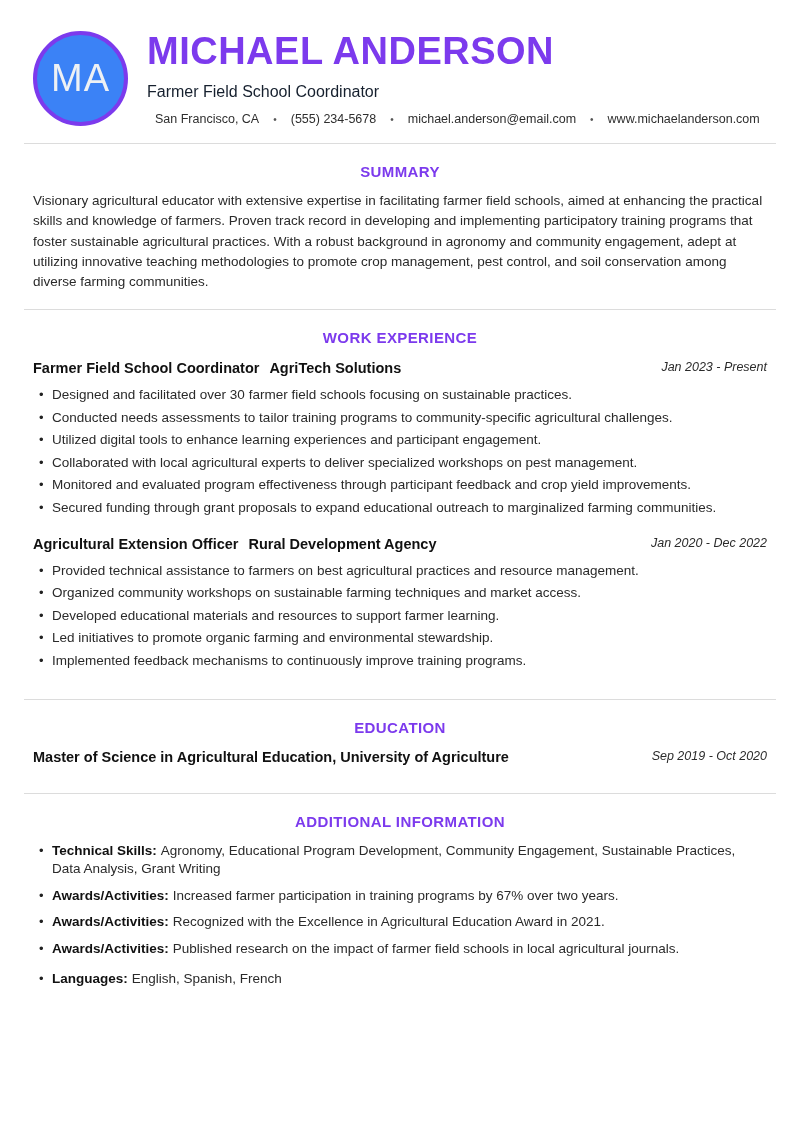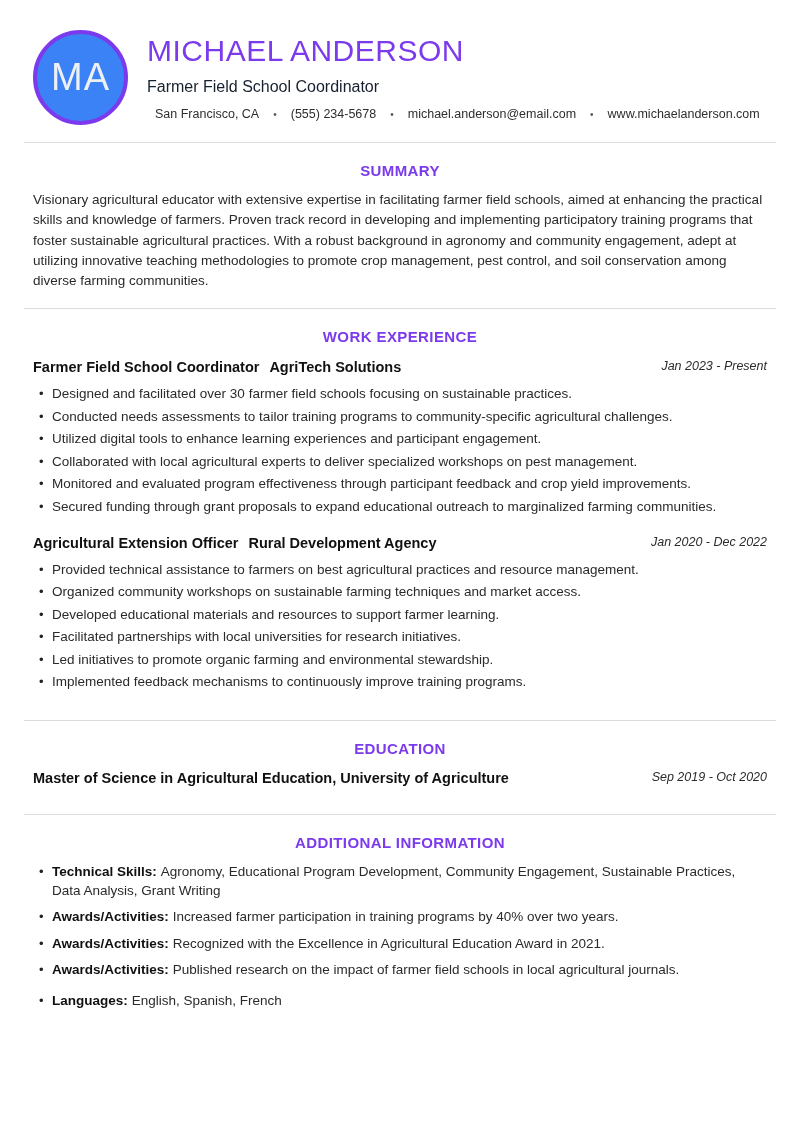--- a/index.html
+++ b/index.html
@@ -36,22 +36,22 @@
   }
   .avatar-initials {
     color: #eef1f4;
     font-size: 38px;
     font-weight: 400;
     letter-spacing: 1px;
   }
   .header-text { margin-left: 19px; flex: 1; }
   .name {
     color: #7c3aed;
-    font-size: 30px;
-    font-weight: 400;
+    font-size: 38px;
+    font-weight: 700;
     letter-spacing: 0.5px;
   }
   .headline {
     margin-top: 10px;
     font-size: 16px;
     color: #16202e;
     font-weight: 400;
   }
   .contact-row {
     margin-top: 11px;
@@ -212,21 +212,20 @@
       <div class="entry-header">
         <div class="entry-title">
           <span>Agricultural Extension Officer</span><span class="entry-company">Rural Development Agency</span>
         </div>
         <span class="entry-dates">Jan 2020 - Dec 2022</span>
       </div>
       <ul class="bullets">
         <li>Provided technical assistance to farmers on best agricultural practices and resource management.</li>
         <li>Organized community workshops on sustainable farming techniques and market access.</li>
         <li>Developed educational materials and resources to support farmer learning.</li>
-        <li>Facilitated partnerships with local universities for research initiatives.</li>
         <li>Led initiatives to promote organic farming and environmental stewardship.</li>
         <li>Implemented feedback mechanisms to continuously improve training programs.</li>
       </ul>
     </div>
   </div>
 
   <hr class="divider" style="margin-top:28px;">
 
   <div class="section">
     <div class="section-heading">EDUCATION</div>
@@ -235,20 +234,20 @@
       <span class="entry-dates">Sep 2019 - Oct 2020</span>
     </div>
   </div>
 
   <hr class="divider" style="margin-top:28px;">
 
   <div class="section">
     <div class="section-heading">ADDITIONAL INFORMATION</div>
     <ul class="info-list">
       <li><span class="info-label">Technical Skills:</span><span>Agronomy, Educational Program Development, Community Engagement, Sustainable Practices, Data Analysis, Grant Writing</span></li>
-      <li><span class="info-label">Awards/Activities:</span><span>Increased farmer participation in training programs by 40% over two years.</span></li>
+      <li><span class="info-label">Awards/Activities:</span><span>Increased farmer participation in training programs by 67% over two years.</span></li>
       <li><span class="info-label">Awards/Activities:</span><span>Recognized with the Excellence in Agricultural Education Award in 2021.</span></li>
       <li><span class="info-label">Awards/Activities:</span><span>Published research on the impact of farmer field schools in local agricultural journals.</span></li>
       <li class="last"><span class="info-label">Languages:</span><span>English,  Spanish,  French</span></li>
     </ul>
   </div>
 
 </div>
 
 </body></html>

